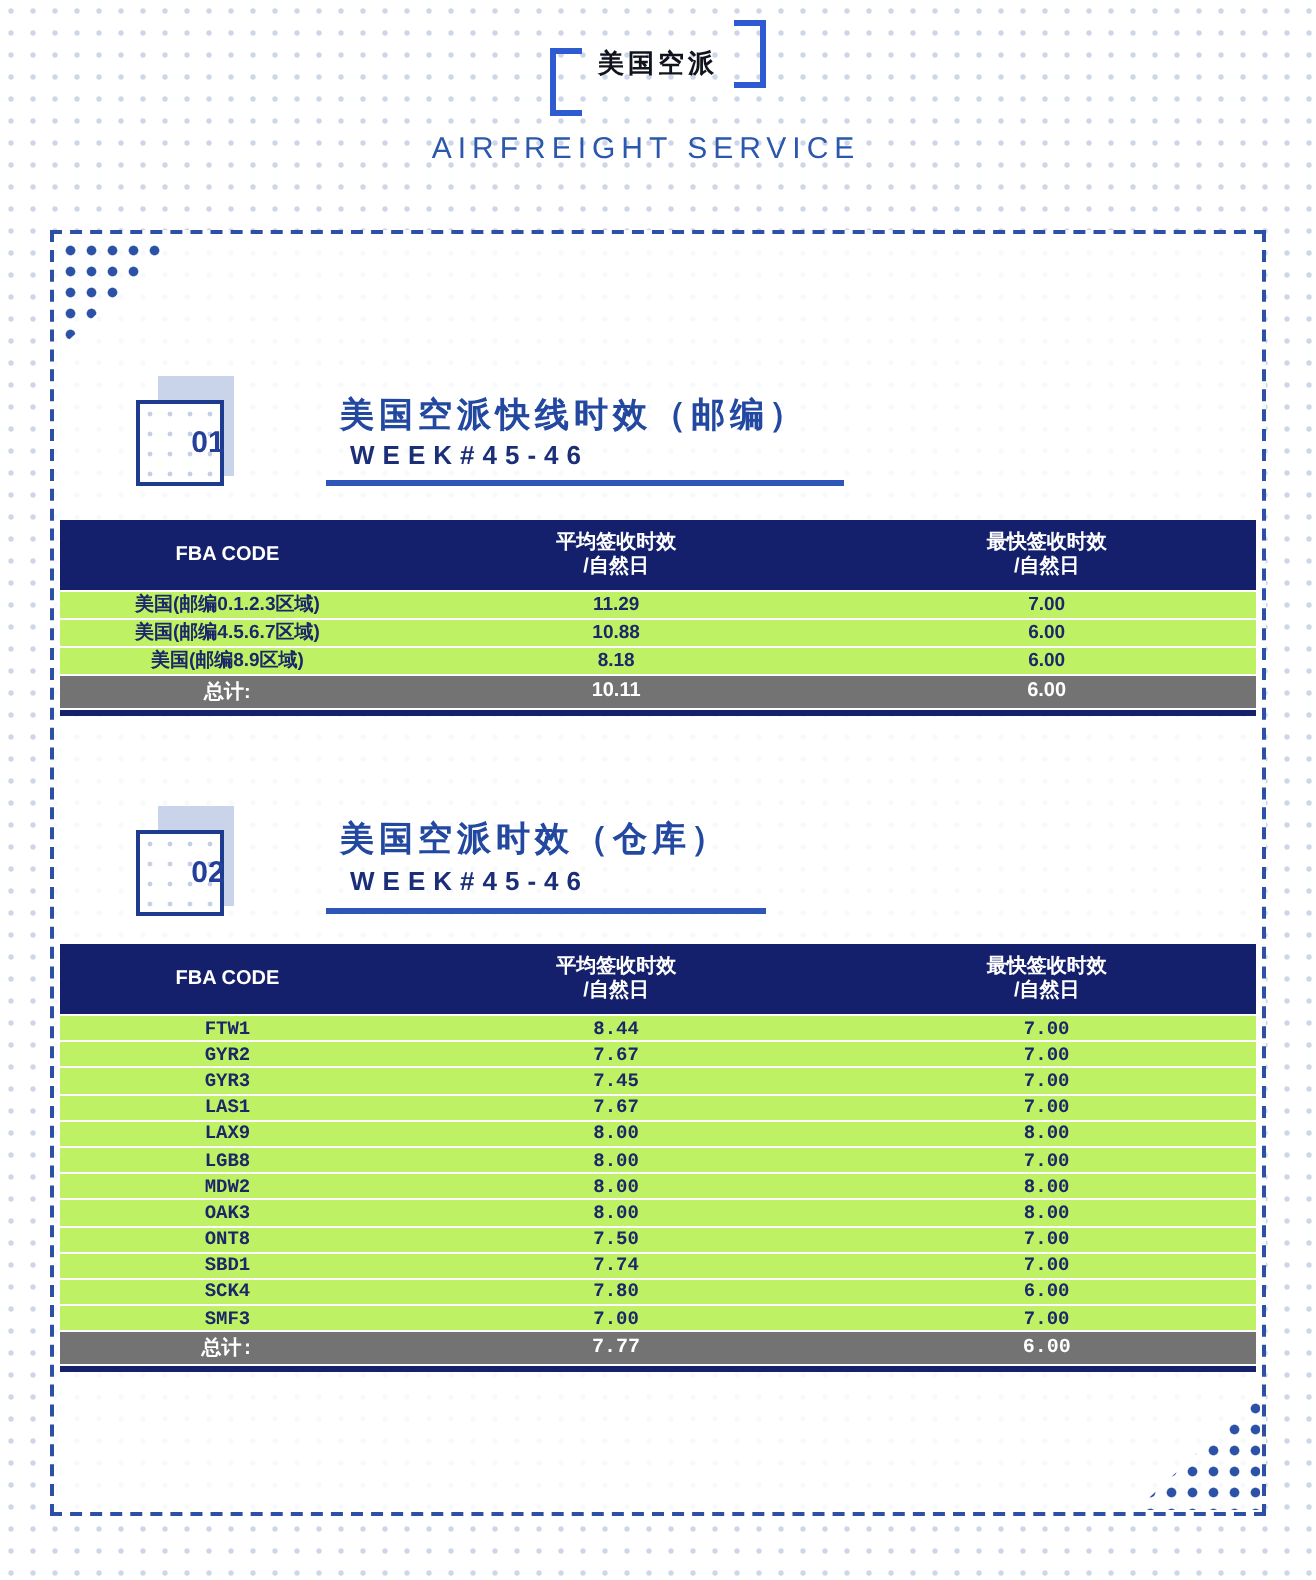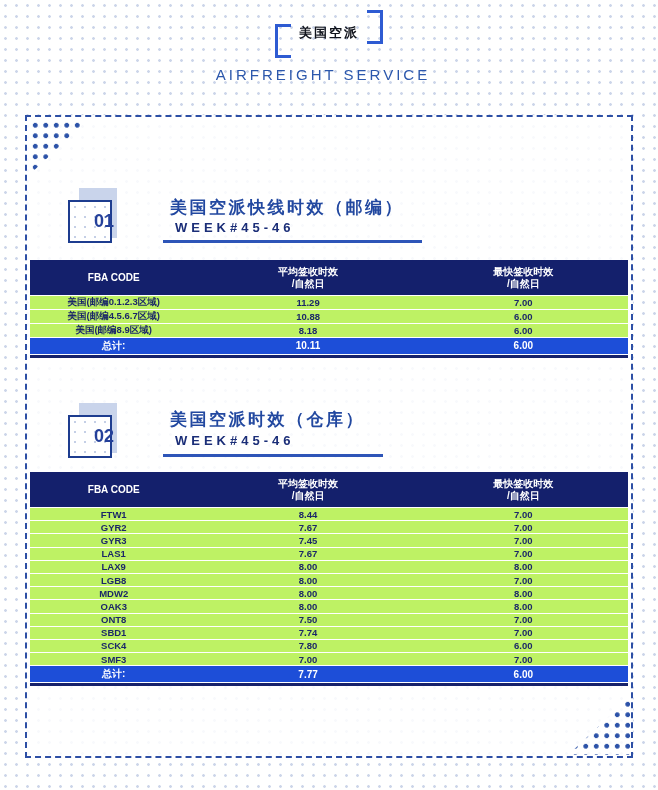--- a/index.html
+++ b/index.html
@@ -26,38 +26,38 @@
   .dot-tri{position:absolute;
     background-image:radial-gradient(circle, #2c52a8 2.1px, transparent 2.7px);
     background-size:10.5px 10.5px;background-position:2px 2px;}
   #tri-tl{left:1px;top:1px;width:62px;height:58px;clip-path:polygon(0 0,100% 0,0 100%);}
   #tri-br{right:1px;bottom:1px;width:62px;height:58px;clip-path:polygon(100% 0,100% 100%,0 100%);}
   
   .badge{position:absolute;width:44px;height:43px;}
   .badge-shadow{position:absolute;left:11px;top:-12px;width:38px;height:50px;background:#c9d4eb;}
   .badge-box{position:absolute;left:0;top:0;right:0;bottom:0;background:#fff;
     border:2px solid #1d3c8f;display:flex;align-items:center;justify-content:center;
-    font-size:18px;font-weight:bold;color:#24409a;z-index:1;
+    font-size:15px;font-weight:bold;color:#24409a;z-index:1;
     background-image:radial-gradient(circle, rgba(88,118,184,0.35) 1px, transparent 1.4px);
     background-size:10px 10px;padding-left:28px;}
   .sec-title{position:absolute;left:143px;font-size:17px;font-weight:bold;
     color:#2248a0;letter-spacing:2.5px;white-space:nowrap;}
   .sec-week{position:absolute;left:148px;font-size:13px;font-weight:bold;
     color:#1b2e78;letter-spacing:4px;white-space:nowrap;}
   .sec-underline{position:absolute;left:136px;height:2.5px;background:#2e55b8;}
   
   .tbl{position:absolute;left:3px;width:598px;}
   .thead{display:flex;background:#14206c;color:#ffffff;height:35px;align-items:center;}
   .hcell{text-align:center;font-weight:bold;font-size:10px;line-height:12px;}
   .c0{width:28%;} .c1{width:37%;} .c2{width:35%;}
   .trow{display:flex;background:#bef264;border-top:1.6px solid #ffffff;
     color:#1b2768;font-weight:bold;font-size:9.5px;}
-  .t1 .trow{height:13px;} .t2 .trow{height:12.2px;}
+  .t1 .trow{height:13px;} .t2 .trow{height:12.2px;font-family:Liberation Mono, monospace;}
   .trow .cell{display:flex;align-items:center;justify-content:center;}
-  .trow.total{background:#1d4ed8;color:#ffffff;height:15.5px;font-size:10px;justify-content:center;}
+  .trow.total{background:#737373;color:#ffffff;height:15.5px;font-size:10px;justify-content:center;}
   .tbl-bottom-line{height:3px;background:#16216b;margin-top:1.5px;}
 </style>
 </head>
 <body>
 
 <div id="main-title">
   <span class="bracket-wrap">
     <span class="bracket-left"></span>
     <span class="bracket-right"></span>
     <span class="main-title-text">美国空派</span>

